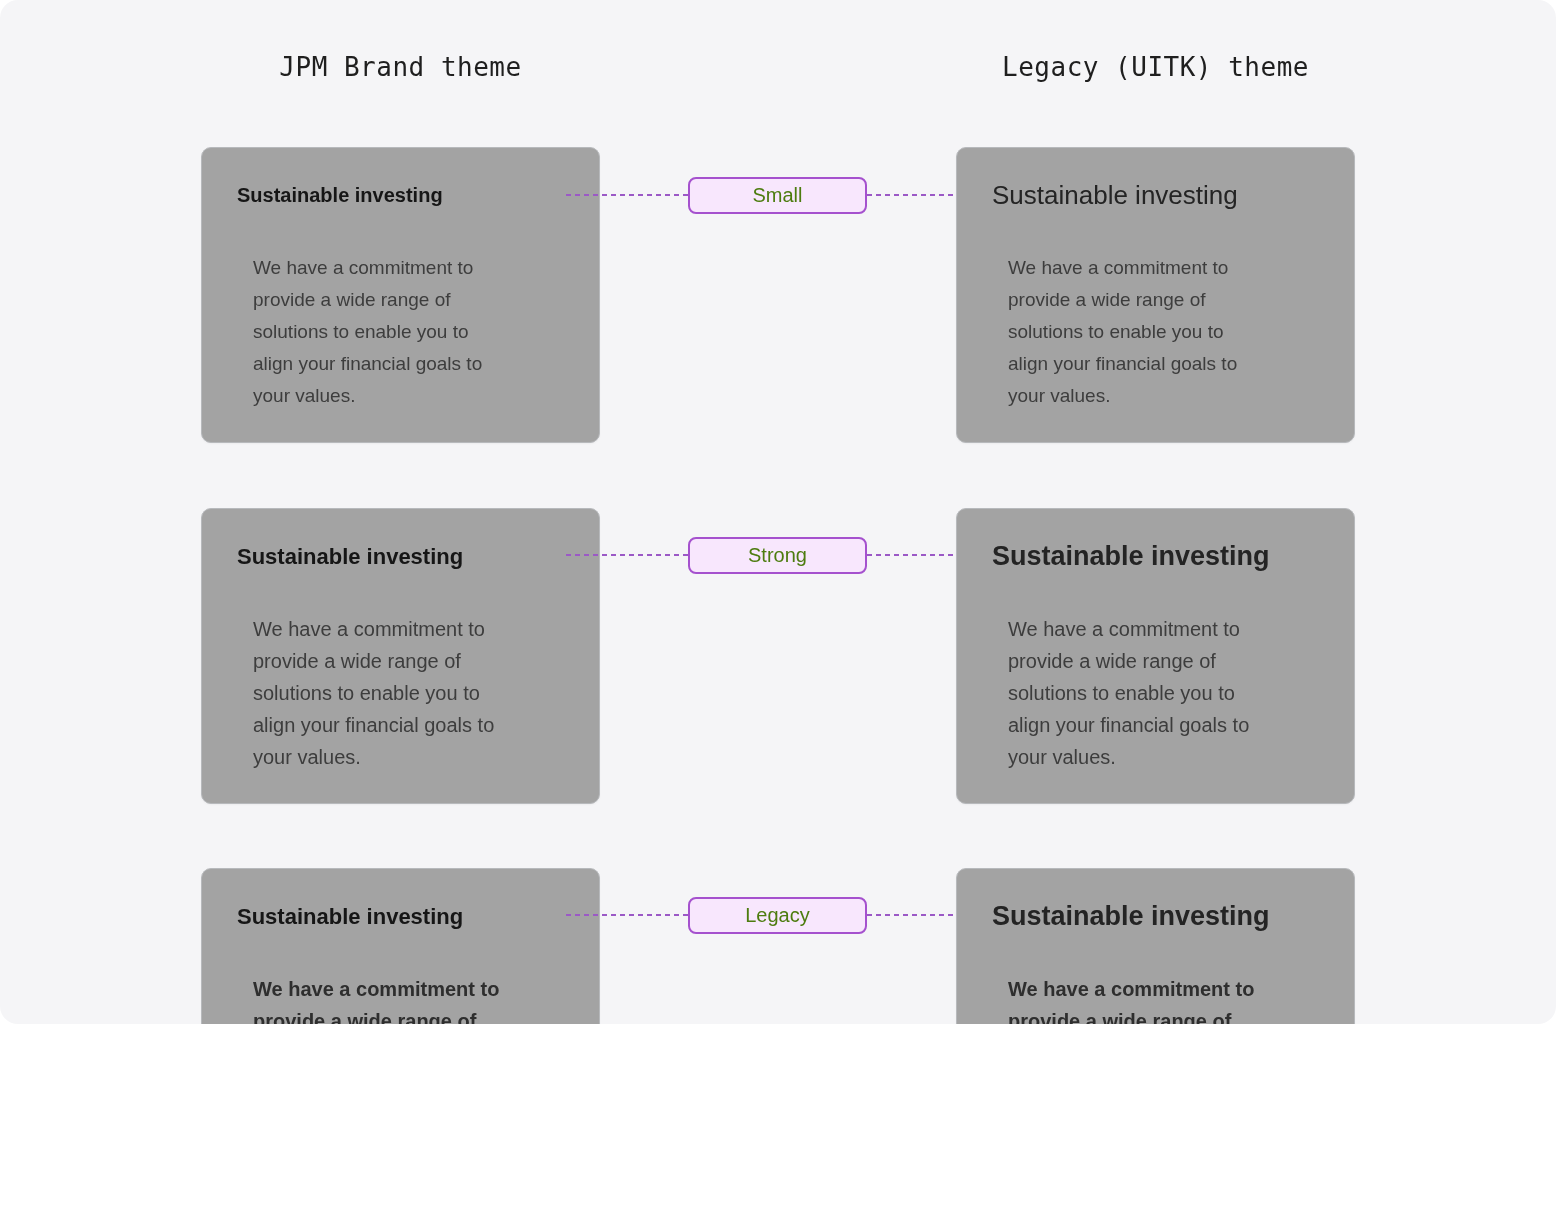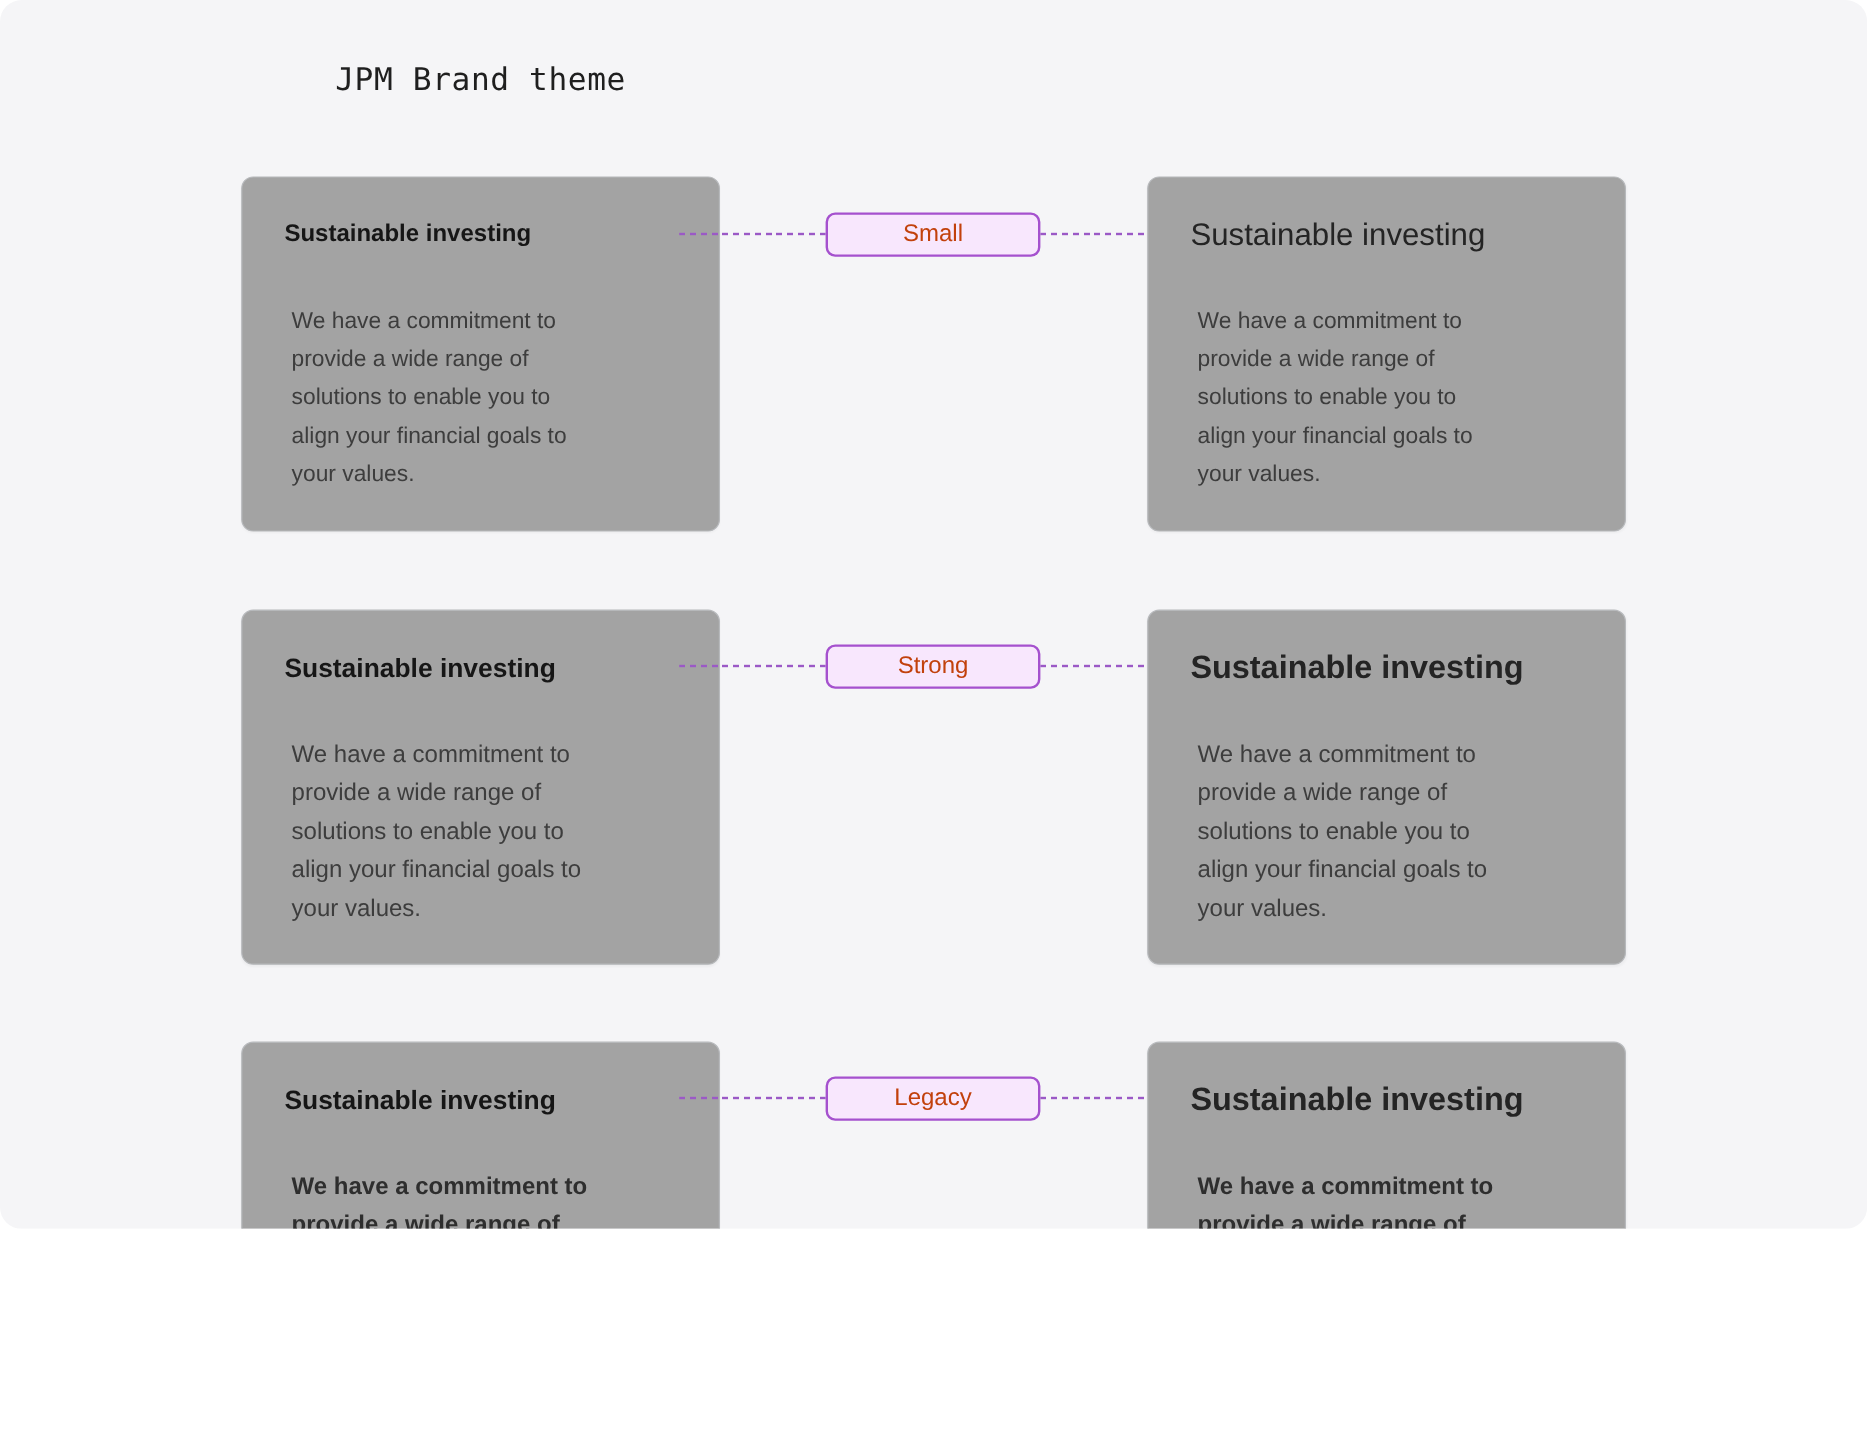--- a/index.html
+++ b/index.html
@@ -49,21 +49,21 @@
   .card.col-right { left: 956px; }
   .row-0 { top: 147px; }
   .row-1 { top: 508px; }
   .row-2 { top: 868px; }
 
   .card .heading {
     margin: 0;
     color: #161616;
   }
   .card .body {
-    margin: 6px;
+    margin: 16px;
     color: #3d3d3d;
     line-height: 32px;
     white-space: pre-line;
   }
 
   
   .t-jpm .heading { line-height: 26px; }
   .t-jpm.v-small   .heading { font-size: 20px; font-weight: 600; margin-bottom: 44px; }
   .t-jpm.v-default .heading { font-size: 22px; font-weight: 600; line-height: 28px; margin-bottom: 42px; }
   .t-jpm.v-strong  .heading { font-size: 22px; font-weight: 800; line-height: 28px; margin-bottom: 42px; }
@@ -83,21 +83,21 @@
   
   .badge {
     position: absolute;
     left: 688px;
     width: 179px;
     height: 37px;
     box-sizing: border-box;
     background: #f8e7fd;
     border: 2px solid #a551ce;
     border-radius: 8px;
-    color: #c2410c;
+    color: #4d7c0f;
     font-size: 20px;
     line-height: 33px;
     text-align: center;
   }
   .badge.row-b0 { top: 177px; }
   .badge.row-b1 { top: 537px; }
   .badge.row-b2 { top: 897px; }
 
   
   .dash {
@@ -112,20 +112,21 @@
   .dash.row-d0 { top: 194px; }
   .dash.row-d1 { top: 554px; }
   .dash.row-d2 { top: 914px; }
 </style>
 </head>
 <body>
 
 <div class="canvas">
 
   <div class="col-title jpm">JPM Brand theme</div>
+  <div class="col-title legacy">Legacy (UITK) theme</div>
 
   <section class="card col-left row-0 t-jpm v-small">
     <h3 class="heading">Sustainable investing</h3>
     <p class="body">We have a commitment to
 provide a wide range of
 solutions to enable you to
 align your financial goals to
 your values.</p>
   </section>
   <div class="dash seg-left row-d0"></div>

